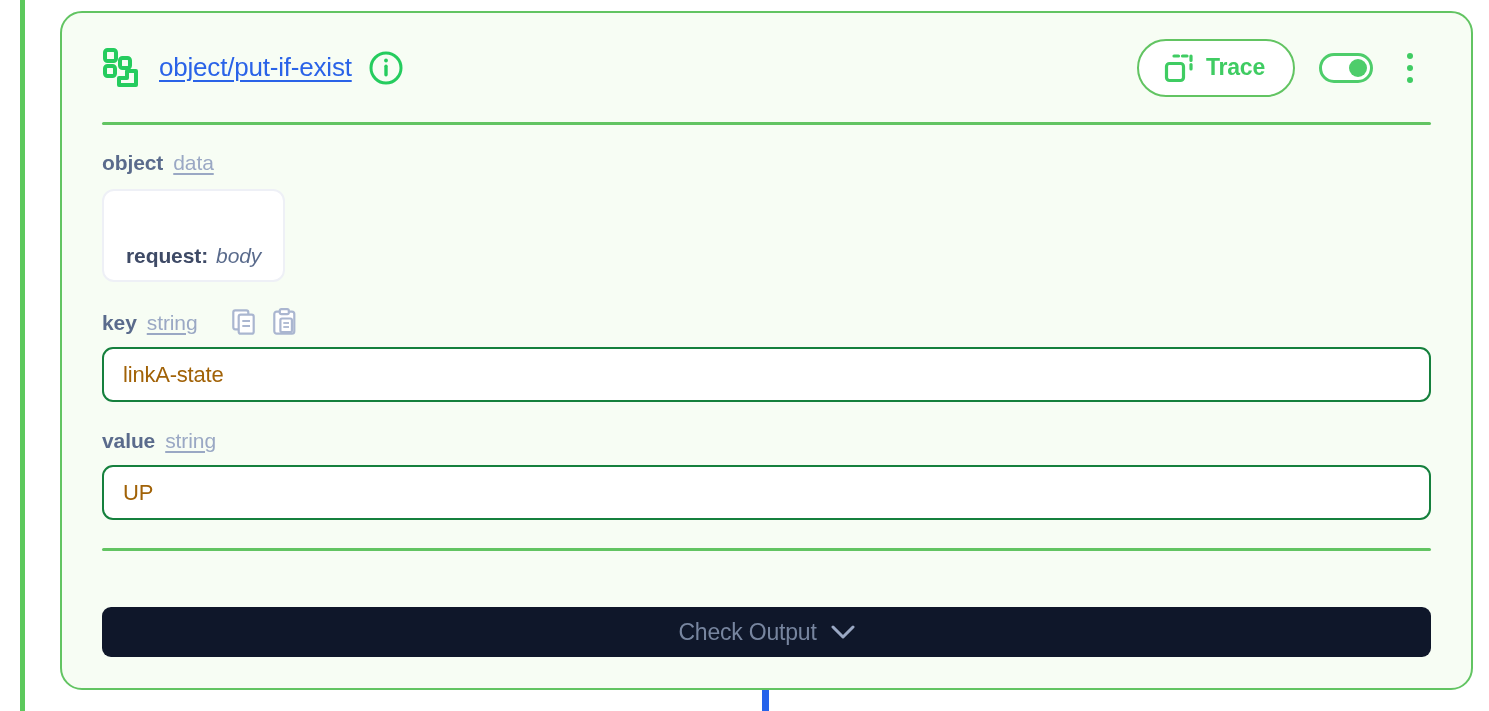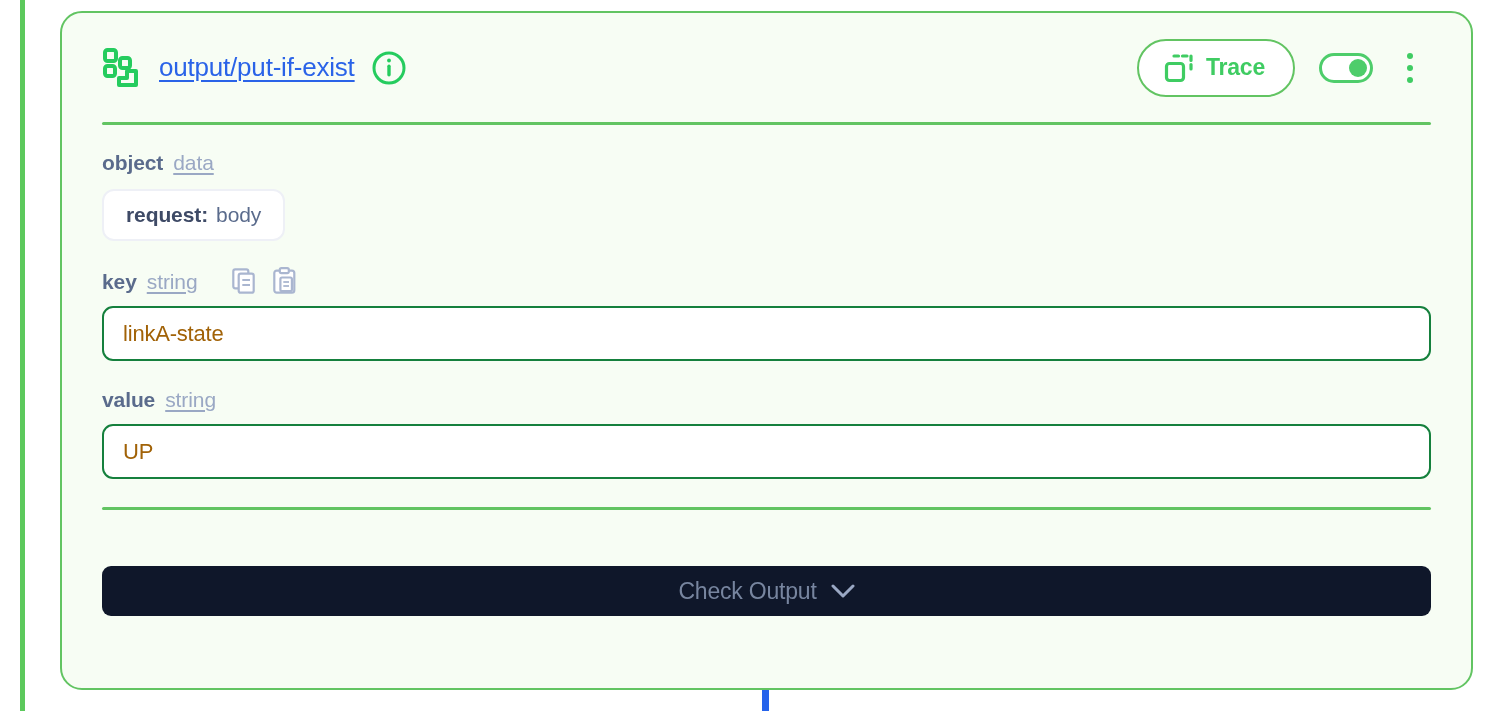--- a/index.html
+++ b/index.html
@@ -198,22 +198,24 @@
     cursor: pointer;
   }
   .chip-key {
     font-size: 21px;
     font-weight: bold;
     color: #3e4a66;
     letter-spacing: -0.1px;
   }
   .chip-val {
     font-size: 21px;
+    font-style: italic;
     color: #5a6b8c;
     letter-spacing: -0.1px;
+    margin-top: 41px;
   }
 
   
   .text-input {
     width: 100%;
     height: 55px;
     background: #ffffff;
     border: 2px solid #15803d;
     border-radius: 11px;
     padding: 0 19px;
@@ -290,21 +292,21 @@
   
   <div class="node-header">
 
     <svg class="schema-icon" viewBox="0 0 42 42">
       <rect x="3" y="3" width="11" height="11" rx="2.5" fill="none" stroke="#25cc5e" stroke-width="4"></rect>
       <rect x="18" y="11" width="10" height="10" rx="2.5" fill="none" stroke="#25cc5e" stroke-width="4"></rect>
       <rect x="3" y="19" width="10" height="10" rx="2.5" fill="none" stroke="#25cc5e" stroke-width="4"></rect>
       <path d="M17 38 L17 31 L25 31 L25 24 L34 24 L34 38 Z" fill="none" stroke="#25cc5e" stroke-width="4" stroke-linejoin="round"></path>
     </svg>
 
-    <span class="node-title-link">output/put-if-exist</span>
+    <span class="node-title-link">object/put-if-exist</span>
 
     <svg class="info-icon" viewBox="0 0 36 36">
       <circle cx="18" cy="18" r="15" fill="none" stroke="#25cc5e" stroke-width="3"></circle>
       <circle cx="18" cy="10.5" r="1.9" fill="#25cc5e"></circle>
       <rect x="16.3" y="14.5" width="3.4" height="12" rx="1.7" fill="#25cc5e"></rect>
     </svg>
 
     <div class="header-right">
 
       <div class="trace-button">

